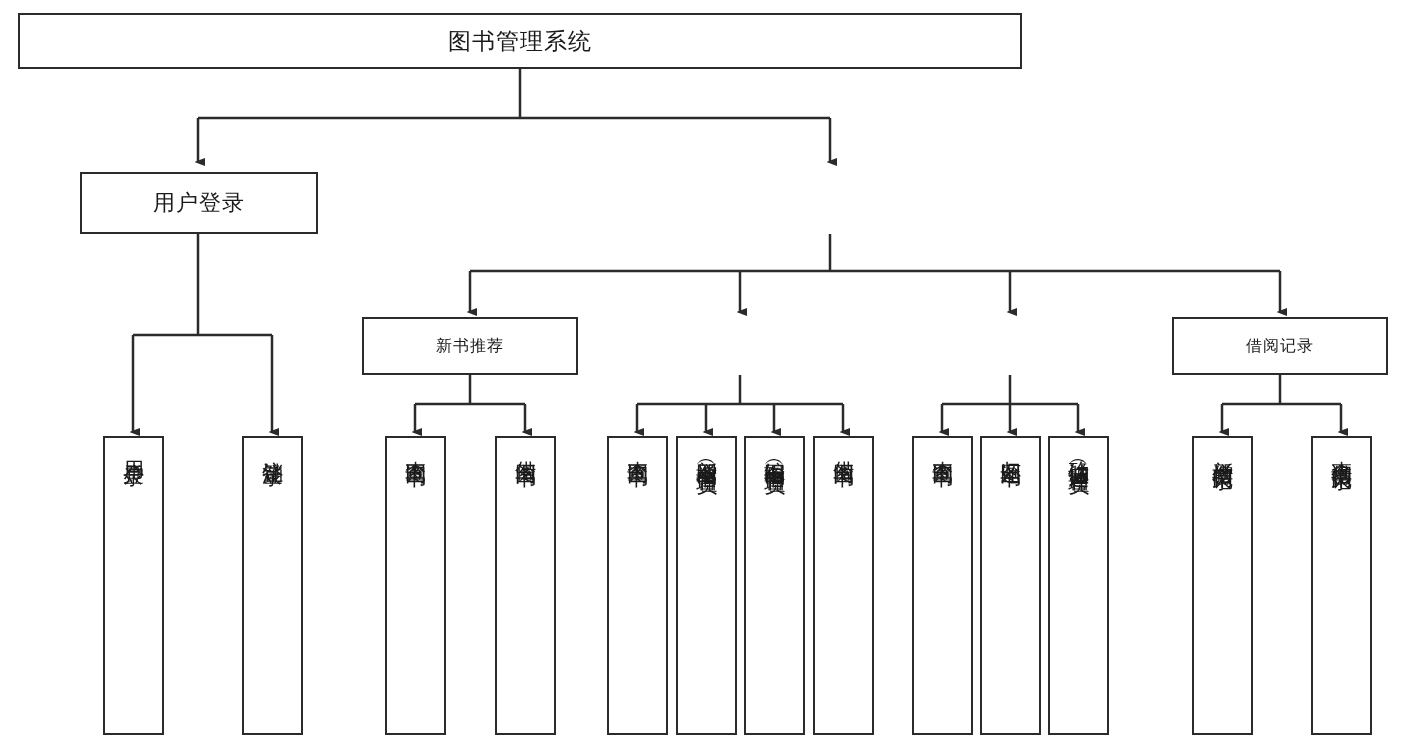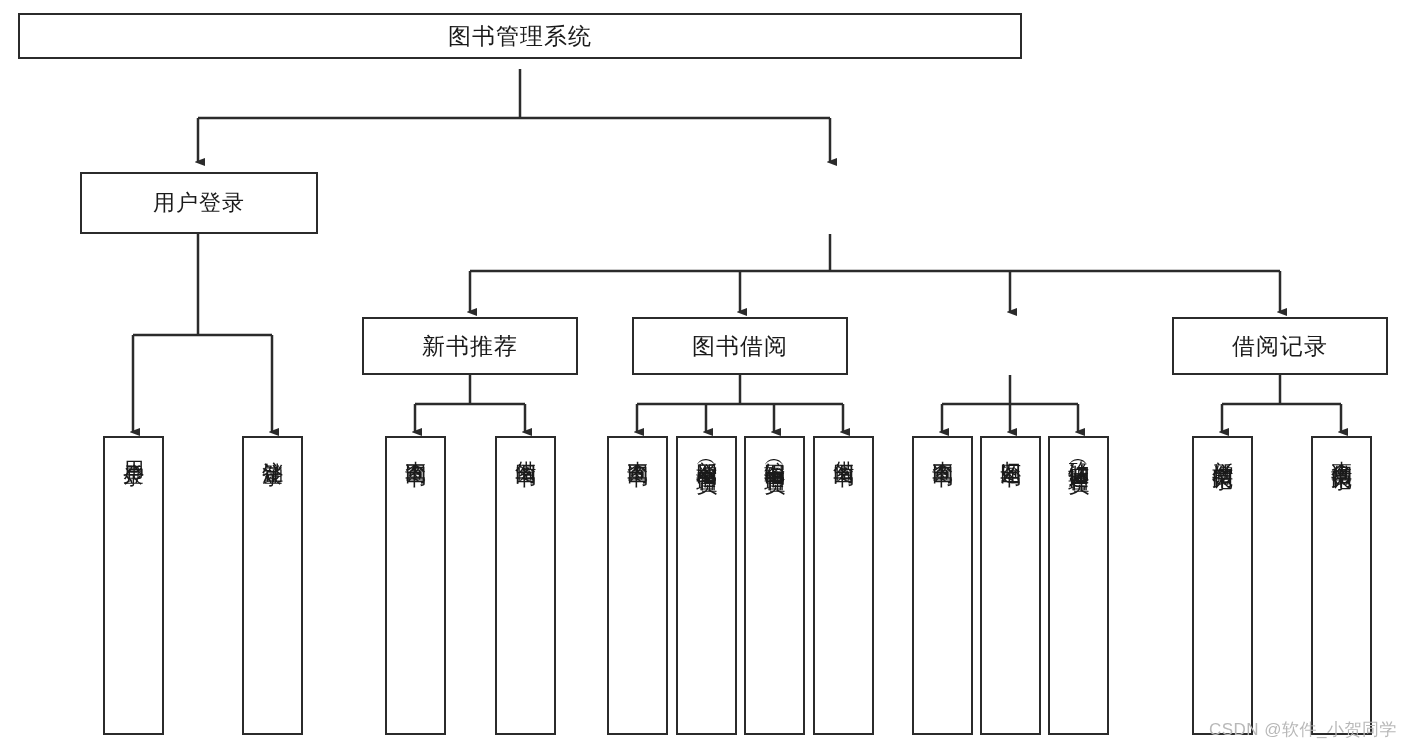--- a/index.html
+++ b/index.html
@@ -34,21 +34,21 @@
     justify-content: center;
     color: #1a1a1a;
   }
   .node.root {
     font-size: 23px;
   }
   .node.lvl2 {
     font-size: 22px;
   }
   .node.lvl3 {
-    font-size: 23px;
+    font-size: 16px;
   }
   .node.leaf {
     font-size: 21px;
     align-items: flex-start;
     justify-content: center;
     padding-top: 6px;
   }
   .vtext {
     writing-mode: vertical-rl;
     text-orientation: upright;
@@ -120,33 +120,30 @@
       <path d="M1010,404 L1010,432" marker-end="url(#arw)"></path>
       <path d="M1078,404 L1078,432" marker-end="url(#arw)"></path>
 
       <path d="M1280,375 L1280,404"></path>
       <path d="M1222,404 L1341,404"></path>
       <path d="M1222,404 L1222,432" marker-end="url(#arw)"></path>
       <path d="M1341,404 L1341,432" marker-end="url(#arw)"></path>
     </g>
   </svg>
 
-  <div class="node root" style="left:18px; top:13px; width:1004px; height:46px;">
+  <div class="node root" style="left:18px; top:13px; width:1004px; height:56px;">
     <span class="htext">图书管理系统</span>
   </div>
 
   <div class="node lvl2" style="left:80px; top:172px; width:238px; height:62px;">
     <span class="htext">用户登录</span>
   </div>
 
   <div class="node lvl3" style="left:362px; top:317px; width:216px; height:58px;">
     <span class="htext">新书推荐</span>
-  </div>
-  <div class="node lvl3" style="left:632px; top:317px; width:216px; height:58px;">
-    <span class="htext">图书借阅</span>
   </div>
   <div class="node lvl3" style="left:1172px; top:317px; width:216px; height:58px;">
     <span class="htext">借阅记录</span>
   </div>
 
   <div class="node leaf" style="left:103px; top:436px; width:61px; height:299px;">
     <span class="vtext">用户登录</span>
   </div>
   <div class="node leaf" style="left:242px; top:436px; width:61px; height:299px;">
     <span class="vtext">注销登录</span>
@@ -182,15 +179,14 @@
     <span class="vtext">确认归还（管理员）</span>
   </div>
 
   <div class="node leaf" style="left:1192px; top:436px; width:61px; height:299px;">
     <span class="vtext">新增借阅记录</span>
   </div>
   <div class="node leaf" style="left:1311px; top:436px; width:61px; height:299px;">
     <span class="vtext">查询借阅记录</span>
   </div>
 
-  <div class="watermark">CSDN @软件_小贺同学</div>
 
 </div>
 
 </body></html>

